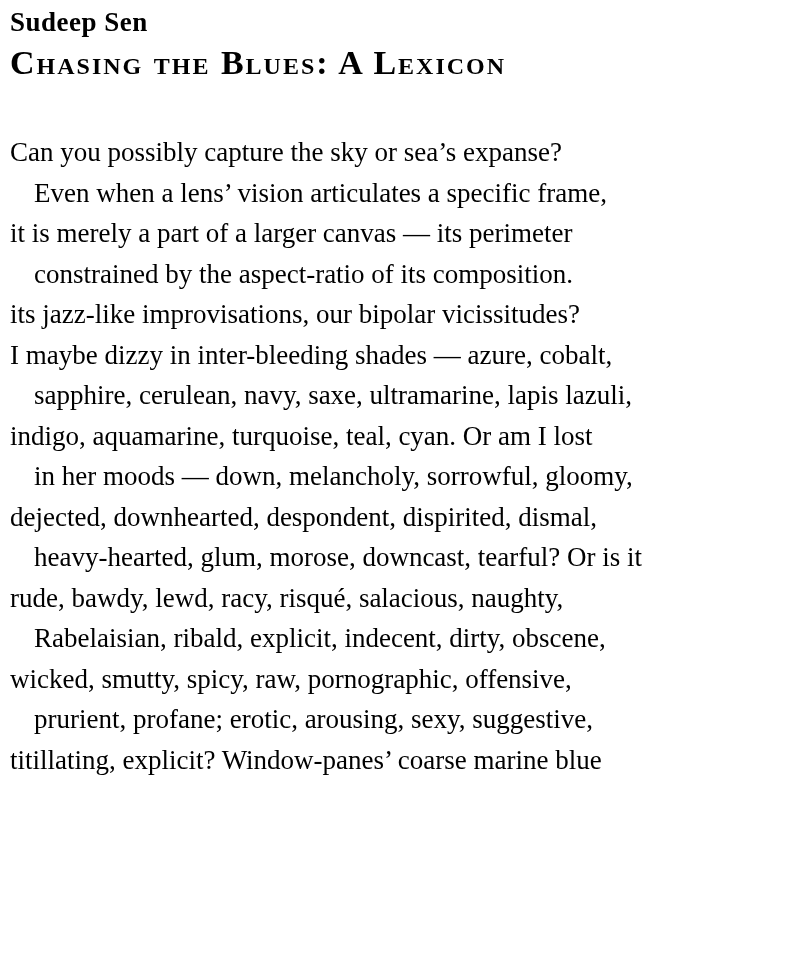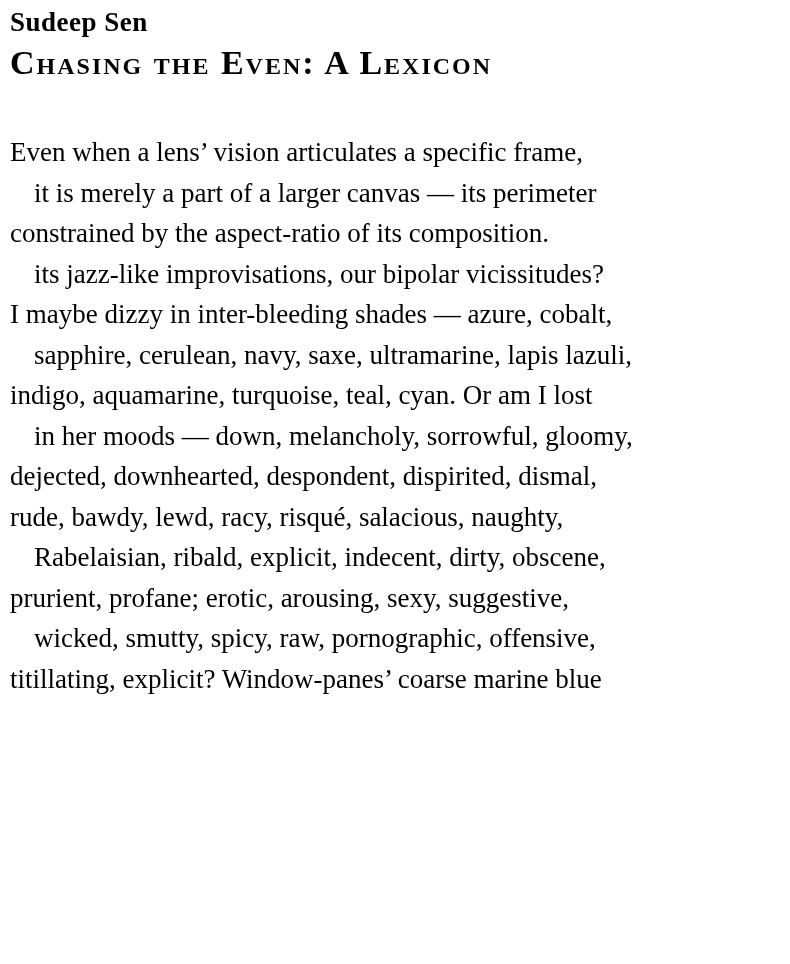--- a/index.html
+++ b/index.html
@@ -49,41 +49,43 @@
     padding-left: 24px;
   }
 </style>
 </head>
 <body>
 
 <div class="page">
 
   <div class="author">Sudeep Sen</div>
 
-  <h1 class="title">Chasing the Even: A Lexicon</h1>
+  <h1 class="title">Chasing the Blues: A Lexicon</h1>
 
   <div class="poem">
 
     <div class="stanza">
+      <div class="line">Can you possibly capture the sky or sea’s expanse?</div>
       <div class="line">Even when a lens’ vision articulates a specific frame,</div>
       <div class="line">it is merely a part of a larger canvas — its perimeter</div>
       <div class="line">constrained by the aspect-ratio of its composition.</div>
       <div class="line">its jazz-like improvisations, our bipolar vicissitudes?</div>
     </div>
 
     <div class="stanza">
       <div class="line">I maybe dizzy in inter-bleeding shades — azure, cobalt,</div>
       <div class="line">sapphire, cerulean, navy, saxe, ultramarine, lapis lazuli,</div>
       <div class="line">indigo, aquamarine, turquoise, teal, cyan. Or am I lost</div>
       <div class="line">in her moods — down, melancholy, sorrowful, gloomy,</div>
       <div class="line">dejected, downhearted, despondent, dispirited, dismal,</div>
+      <div class="line">heavy-hearted, glum, morose, downcast, tearful? Or is it</div>
     </div>
 
     <div class="stanza">
       <div class="line">rude, bawdy, lewd, racy, risqué, salacious, naughty,</div>
       <div class="line">Rabelaisian, ribald, explicit, indecent, dirty, obscene,</div>
+      <div class="line">wicked, smutty, spicy, raw, pornographic, offensive,</div>
       <div class="line">prurient, profane; erotic, arousing, sexy, suggestive,</div>
-      <div class="line">wicked, smutty, spicy, raw, pornographic, offensive,</div>
       <div class="line">titillating, explicit? Window-panes’ coarse marine blue</div>
     </div>
 
   </div>
 </div>
 
 </body></html>

